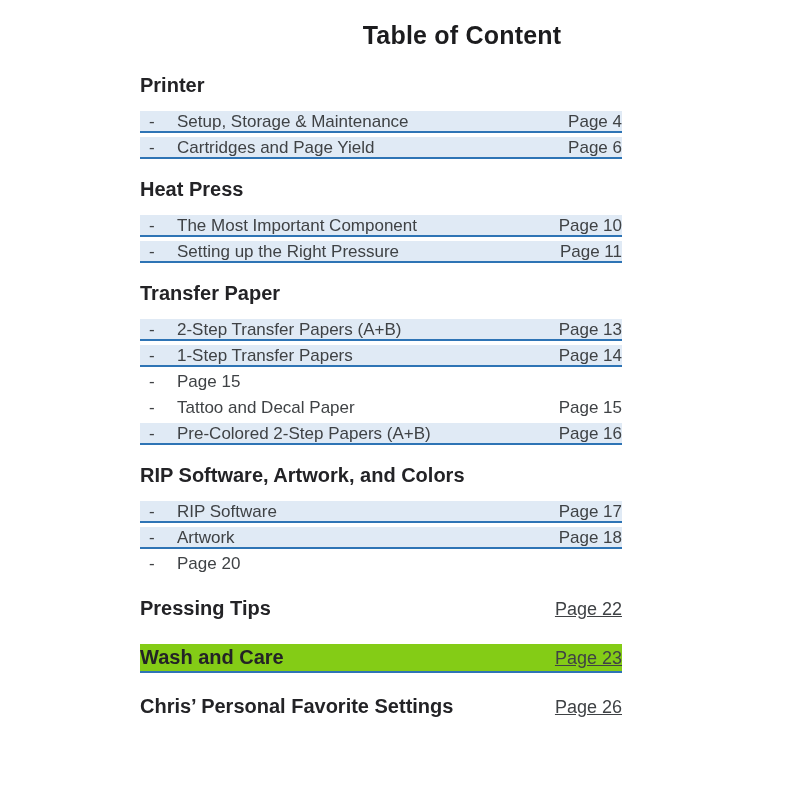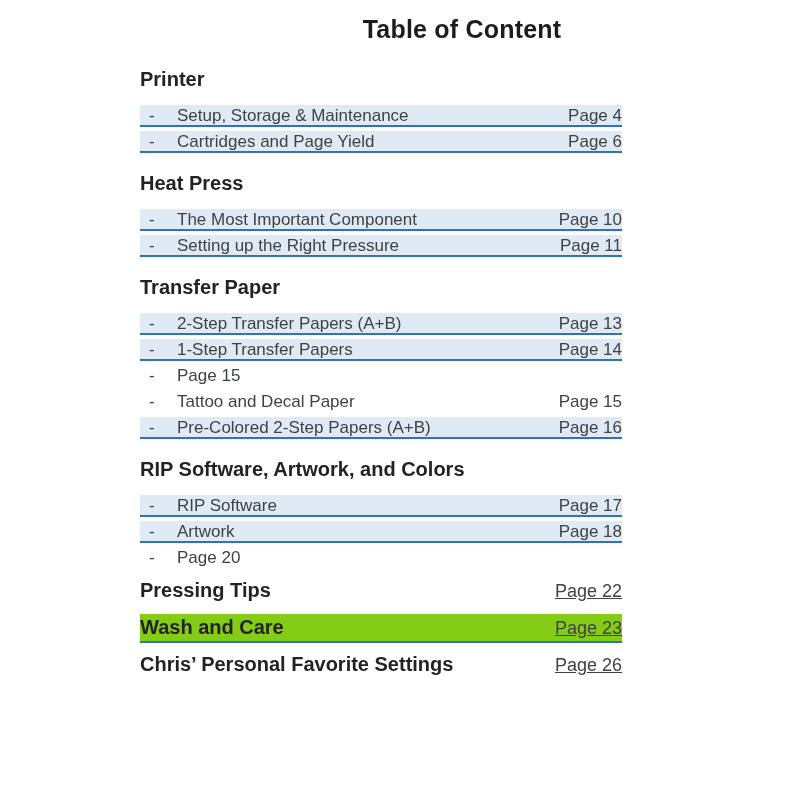--- a/index.html
+++ b/index.html
@@ -5,21 +5,21 @@
   * { box-sizing: border-box; }
   html, body { margin: 0; padding: 0; }
   body {
     width: 800px;
     height: 800px;
     background: #ffffff;
     font-family: "Liberation Sans", sans-serif;
     overflow: hidden;
   }
   .title-wrap {
-    padding-top: 14px;
+    padding-top: 20px;
     padding-left: 76px;
     text-align: center;
     margin-left: 48px;
   }
   .page-title {
     font-size: 25px;
     line-height: 30px;
     font-weight: 700;
     color: #1c1c1e;
     letter-spacing: 0.2px;
@@ -58,21 +58,21 @@
     padding-left: 9px;
     font-weight: 400;
   }
   .lbl { flex: 1 1 auto; }
   .pg  { flex: none; white-space: nowrap; }
   .big-row {
     display: flex;
     align-items: baseline;
     justify-content: space-between;
     line-height: 26px;
-    margin-top: 8px;
+    margin-top: 20px;
     border-bottom: 2px solid transparent;
   }
   .big-row .big-lbl {
     font-size: 20px;
     font-weight: 700;
     color: #232326;
   }
   .big-row .pg {
     font-size: 18px;
     color: #3f4245;

